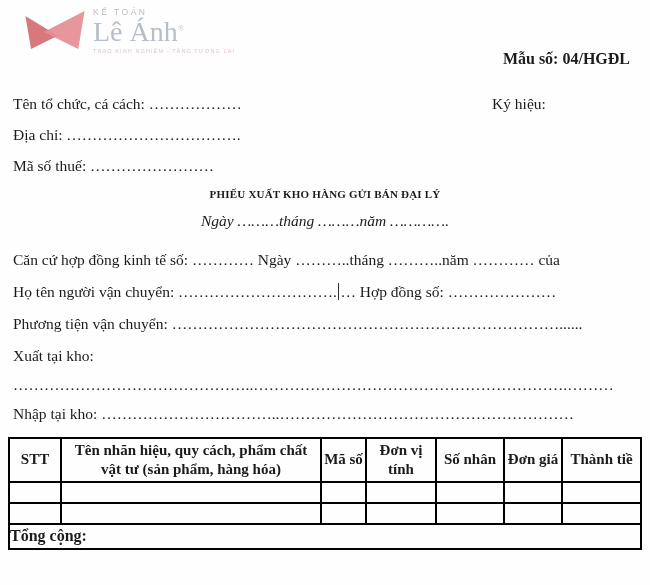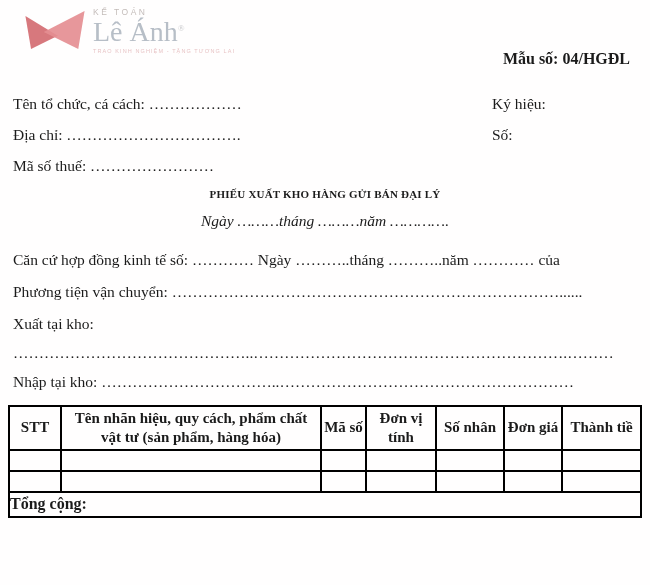--- a/index.html
+++ b/index.html
@@ -60,32 +60,32 @@
     <div class="form-code">Mẫu số: 04/HGĐL</div>
   </div>
 
   <div class="fields">
     <div class="field-row">
       <div class="field-left">Tên tổ chức, cá cách: ………………</div>
       <div class="field-right">Ký hiệu:</div>
     </div>
     <div class="field-row">
       <div class="field-left">Địa chỉ: …………………………….</div>
-      <div class="field-right">Số:</div>
     </div>
     <div class="field-row">
       <div class="field-left">Mã số thuế: ……………………</div>
     </div>
   </div>
 
   <div class="doc-title">PHIẾU XUẤT KHO HÀNG GỬI BÁN ĐẠI LÝ</div>
   <div class="doc-date">Ngày ………tháng ………năm ………….</div>
 
   <div class="para">
     <div class="line">Căn cứ hợp đồng kinh tế số: ………… Ngày ………..tháng ………..năm ………… của</div>
+    <div class="line sp"><span>Họ tên người vận chuyển: ………………………….</span><span class="cursor"></span><span>…  Hợp đồng số: …………………</span></div>
     <div class="line sp">Phương tiện vận chuyển: …………………………………………………………………......</div>
     <div class="line sp">Xuất tại kho:</div>
     <div class="line">………………………………………..…………………………………………………….………</div>
     <div class="line">Nhập tại kho: ……………………………..…………………………………………………</div>
   </div>
 
   <table class="items">
     <colgroup>
       <col class="c-stt">
         <col class="c-name">

